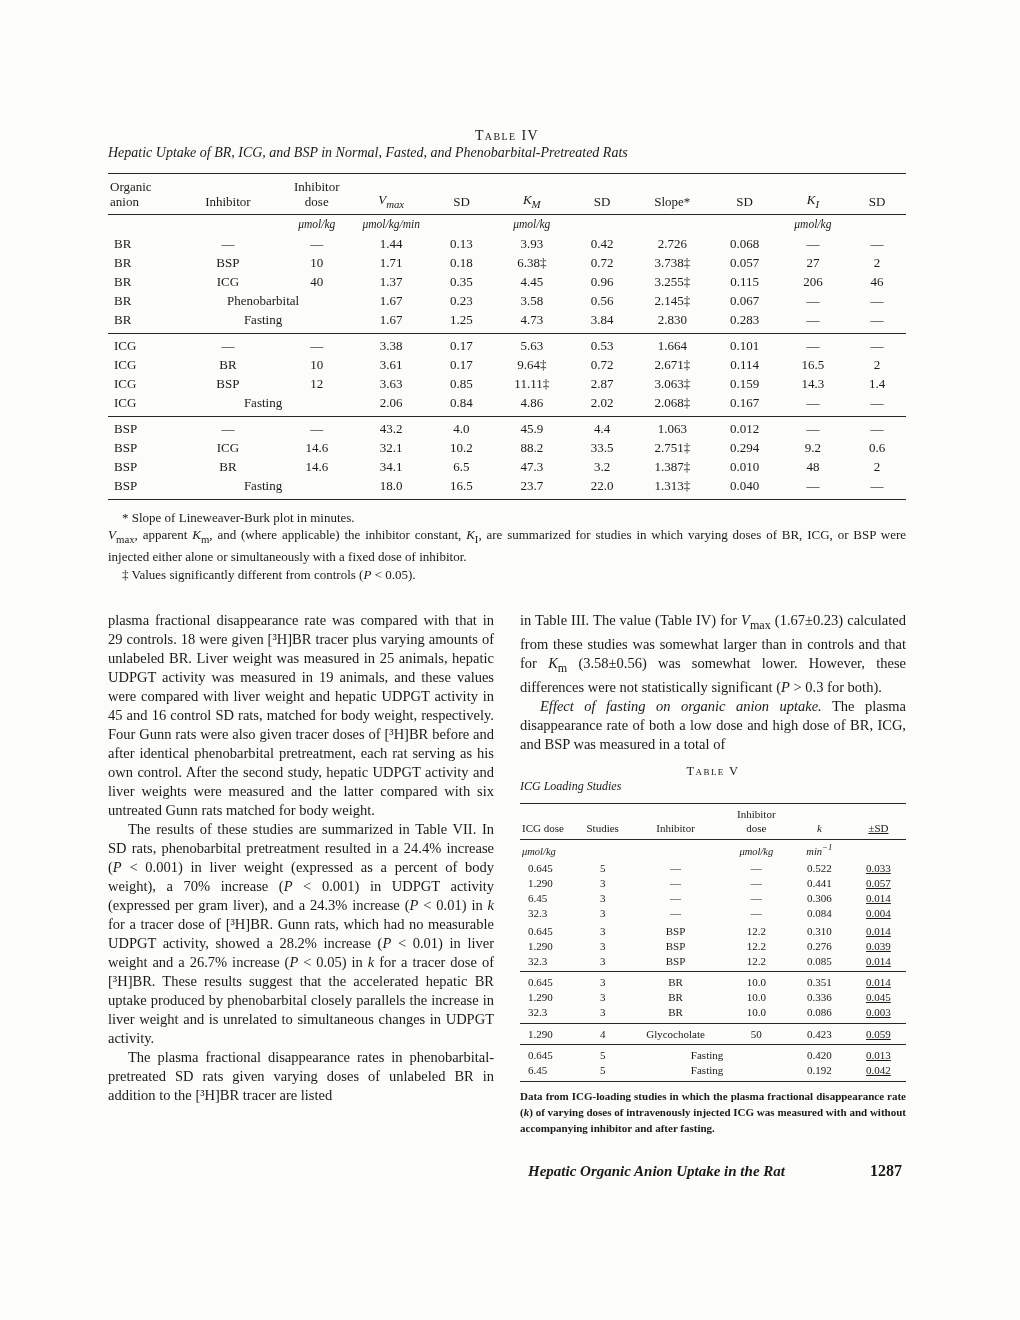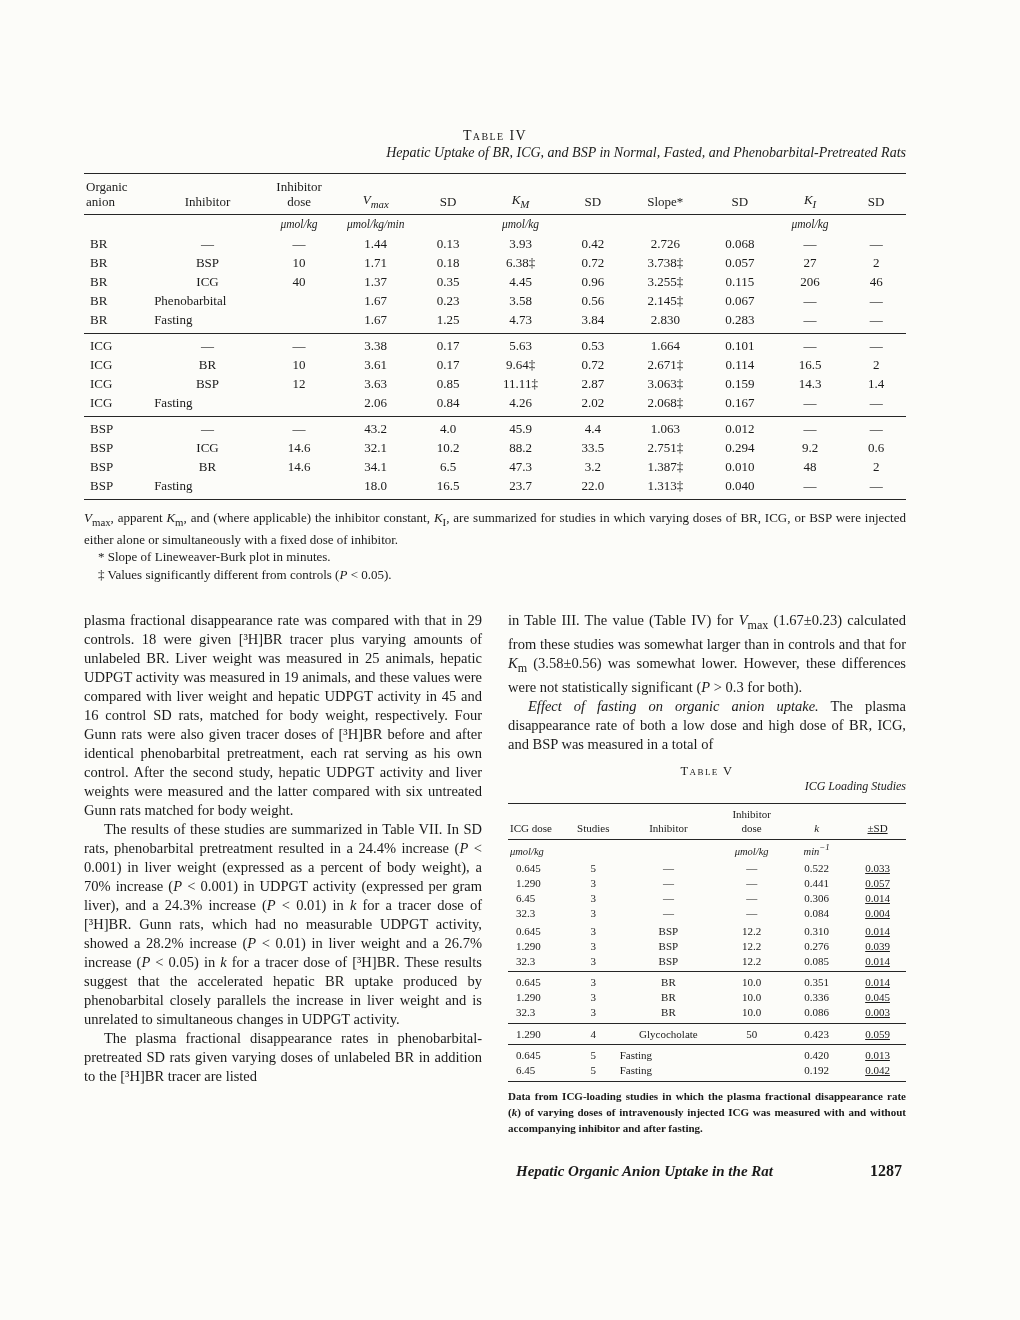--- a/index.html
+++ b/index.html
@@ -4,33 +4,33 @@
 <style>
   * { margin:0; padding:0; box-sizing:border-box; }
   html,body { background:#e9e9e6; }
   body {
     width:1020px; height:1320px;
     background:#fcfcf9;
     color:#1a1a1a;
     font-family:"Liberation Serif", serif;
     position:relative; overflow:hidden;
   }
-  .page { width:100%; height:100%; padding:128px 114px 0 84px; }
+  .page { width:100%; height:100%; padding:128px 114px 0 108px; }
   .it { font-style:italic; }
 
   
   .caption { text-align:center; font-size:14px; }
   .smallcaps { font-variant:small-caps; letter-spacing:1.4px; }
-  .tsub { text-align:right; font-style:italic; font-size:14px; margin:1px 0 12px; }
+  .tsub { text-align:left; font-style:italic; font-size:14px; margin:1px 0 12px; }
 
   
   table.dtable { width:100%; border-collapse:collapse; table-layout:fixed; }
   .dtable th { font-weight:normal; }
   .dtable th, .dtable td { text-align:center; vertical-align:bottom; overflow:hidden; }
-  .dtable td.spc { text-align:left; }
+  .dtable td.spc { text-align:center; }
 
   
   .t4 { font-size:13px; }
   .t4 .hrow th { border-top:1.5px solid #262626; border-bottom:1px solid #262626; padding:6px 2px 4px; line-height:1.15; }
   .t4 .units td { font-style:italic; font-size:11.5px; padding:3px 1px 2px; }
   .t4 tbody td { padding:1.5px 2px; }
   .t4 tbody .gfirst td { padding-top:4px; }
   .t4 tbody .glast td { border-bottom:1px solid #262626; padding-bottom:5px; }
   .t4 .c0 { text-align:left; padding-left:6px; width:8%; }
   .t4 .c1 { width:13%; }
@@ -221,21 +221,21 @@
           <td class="c7">3.063‡</td>
           <td class="c8">0.159</td>
           <td class="c9">14.3</td>
           <td class="c10">1.4</td>
         </tr>
         <tr class="glast">
           <td class="c0">ICG</td>
           <td class="c1 spc" colspan="2">Fasting</td>
           <td class="c3">2.06</td>
           <td class="c4">0.84</td>
-          <td class="c5">4.26</td>
+          <td class="c5">4.86</td>
           <td class="c6">2.02</td>
           <td class="c7">2.068‡</td>
           <td class="c8">0.167</td>
           <td class="c9">—</td>
           <td class="c10">—</td>
         </tr>
       </tbody>
       <tbody>
         <tr class="gfirst">
           <td class="c0">BSP</td>
@@ -285,22 +285,22 @@
           <td class="c6">22.0</td>
           <td class="c7">1.313‡</td>
           <td class="c8">0.040</td>
           <td class="c9">—</td>
           <td class="c10">—</td>
         </tr>
       </tbody>
     </table>
 
   <div class="fns">
+      <p class="para ind"><span>* Slope of Lineweaver-Burk plot in minutes.</span></p>
       <p class="para"><span class="it">V</span><sub>max</sub><span>, apparent </span><span class="it">K</span><sub>m</sub><span>, and (where applicable) the inhibitor constant, </span><span class="it">K</span><sub>I</sub><span>, are summarized for studies in which varying doses of BR, ICG, or BSP were injected either alone or simultaneously with a fixed dose of inhibitor.</span></p>
-      <p class="para ind"><span>* Slope of Lineweaver-Burk plot in minutes.</span></p>
       <p class="para ind"><span>‡ Values significantly different from controls (</span><span class="it">P</span><span> &lt; 0.05).</span></p>
     </div>
 
   <div class="cols">
 
     <div class="col">
       <div>
           <p class="para"><span>plasma fractional disappearance rate was compared with that in 29 controls. 18 were given [³H]BR tracer plus varying amounts of unlabeled BR. Liver weight was measured in 25 animals, hepatic UDPGT activity was measured in 19 animals, and these values were compared with liver weight and hepatic UDPGT activity in 45 and 16 control SD rats, matched for body weight, respectively. Four Gunn rats were also given tracer doses of [³H]BR before and after identical phenobarbital pretreatment, each rat serving as his own control. After the second study, hepatic UDPGT activity and liver weights were measured and the latter compared with six untreated Gunn rats matched for body weight.</span></p>
           <p class="para ind"><span>The results of these studies are summarized in Table VII. In SD rats, phenobarbital pretreatment resulted in a 24.4% increase (</span><span class="it">P</span><span> &lt; 0.001) in liver weight (expressed as a percent of body weight), a 70% increase (</span><span class="it">P</span><span> &lt; 0.001) in UDPGT activity (expressed per gram liver), and a 24.3% increase (</span><span class="it">P</span><span> &lt; 0.01) in </span><span class="it">k</span><span> for a tracer dose of [³H]BR. Gunn rats, which had no measurable UDPGT activity, showed a 28.2% increase (</span><span class="it">P</span><span> &lt; 0.01) in liver weight and a 26.7% increase (</span><span class="it">P</span><span> &lt; 0.05) in </span><span class="it">k</span><span> for a tracer dose of [³H]BR. These results suggest that the accelerated hepatic BR uptake produced by phenobarbital closely parallels the increase in liver weight and is unrelated to simultaneous changes in UDPGT activity.</span></p>
           <p class="para ind"><span>The plasma fractional disappearance rates in phenobarbital-pretreated SD rats given varying doses of unlabeled BR in addition to the [³H]BR tracer are listed</span></p>

